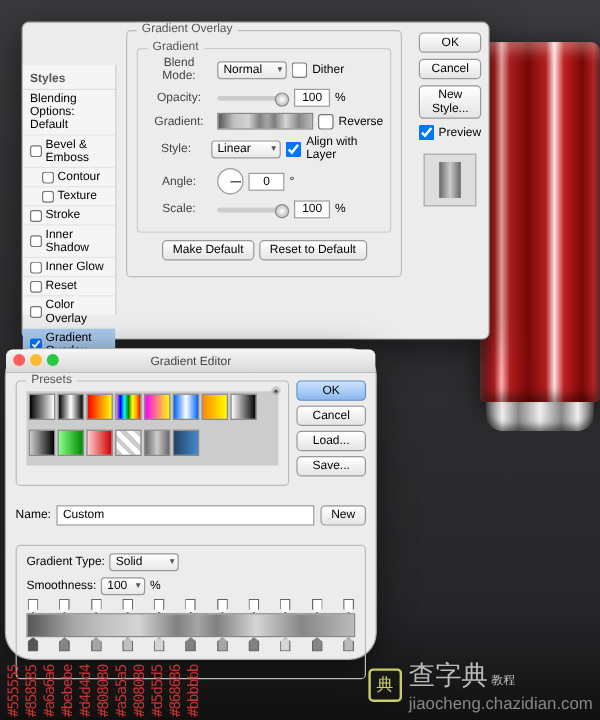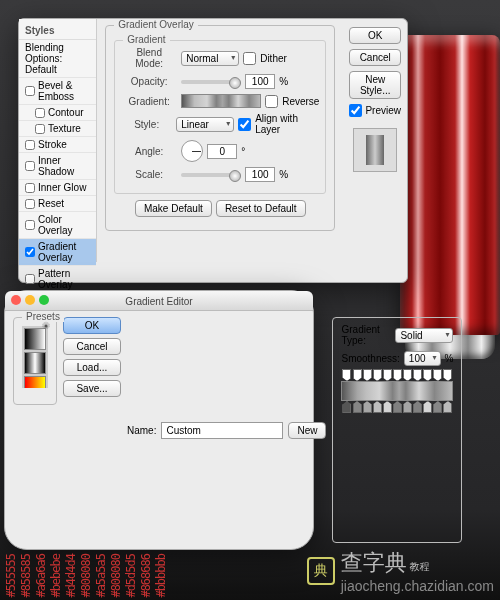--- a/index.html
+++ b/index.html
@@ -11,21 +11,21 @@
 .can-bottom { width: 90%; height: 24px; margin: 0 auto; background: linear-gradient(90deg,#555,#eee 15%,#888 30%,#eee 50%,#888 70%,#eee 85%,#555); border-radius: 0 0 14px 14px; box-shadow: inset 0 -4px 6px rgba(0,0,0,.5); }
 
 .dialog { position: absolute; background: #ececec; border: 1px solid #aaa; border-radius: 6px; box-shadow: 0 8px 30px rgba(0,0,0,.5); }
 .titlebar { height: 20px; background: linear-gradient(#f7f7f7,#d8d8d8); border-bottom: 1px solid #bbb; border-radius: 6px 6px 0 0; text-align: center; line-height: 20px; font-size: 11px; color: #444; position: relative; }
 .traffic { position: absolute; left: 6px; top: 4px; display: flex; gap: 4px; }
 .traffic span { width: 10px; height: 10px; border-radius: 50%; display: inline-block; }
 .tl-r { background: #ff5f57; } .tl-y { background: #febc2e; } .tl-g { background: #28c840; }
 
 .layer-style { left: 18px; top: 18px; width: 390px; height: 265px; }
 .ls-body { display: flex; height: calc(100% - 20px); }
-.ls-left { width: 108px; border-right: 1px solid #ccc; padding: 3px 0; background: #f5f5f5; }
+.ls-left { width: 108px; border-right: 1px solid #ccc; padding: 3px 0; background: #f5f5f5; margin-top: 35px; }
 .ls-left .hdr { padding: 3px 6px; font-weight: bold; color: #555; border-bottom: 1px solid #ddd; }
 .ls-left .row { padding: 2px 4px 2px 6px; border-bottom: 1px solid #e4e4e4; display: flex; align-items: center; gap: 3px; cursor: default; }
 .ls-left .row.sel { background: #a8c8ec; }
 .ls-left .row.sub { padding-left: 16px; }
 .ls-left input[type=checkbox] { width: 10px; height: 10px; }
 
 .ls-mid { flex: 1; padding: 6px 8px; }
 .fieldset { border: 1px solid #bbb; border-radius: 4px; padding: 6px 8px 8px; position: relative; }
 .fieldset .legend { position: absolute; top: -7px; left: 8px; background: #ececec; padding: 0 4px; color: #555; }
 .fieldset2 { margin-top: 8px; border: 1px solid #ccc; border-radius: 3px; padding: 6px 6px; position: relative; }
@@ -43,21 +43,21 @@
 .btn { background: linear-gradient(#fff,#e4e4e4); border: 1px solid #999; border-radius: 4px; padding: 2px 8px; cursor: default; text-align: center; }
 .btn.def { background: linear-gradient(#cde4ff,#8ab8f0); border-color: #5a8ac8; }
 
 .ls-right { width: 72px; padding: 8px 6px; display: flex; flex-direction: column; gap: 5px; }
 .ls-right .btn { width: 100%; }
 
 .preview-thumb { margin-top: 6px; width: 44px; height: 44px; background: #ddd; border: 1px solid #aaa; align-self: center; display: flex; align-items: center; justify-content: center; }
 .preview-thumb div { width: 18px; height: 30px; background: linear-gradient(90deg,#666,#ccc,#666); }
 
 .grad-editor { left: 4px; top: 290px; width: 310px; height: 260px; border-radius: 23px; }
-.ge-body { padding: 6px 8px; display: flex; flex-direction: row; gap: 6px; height: calc(100% - 20px); }
+.ge-body { padding: 6px 8px; display: flex; flex-direction: column; gap: 16px; height: calc(100% - 20px); }
 .ge-top { display: flex; gap: 6px; }
 .ge-top .fieldset { flex: 1; height: 88px; }
 .presets-grid { display: flex; flex-wrap: wrap; gap: 2px; margin-top: 2px; height: 62px; overflow: hidden; background: #ccc; padding: 2px; }
 .preset { width: 22px; height: 22px; border: 1px solid #888; }
 .ge-btns { width: 58px; display: flex; flex-direction: column; gap: 4px; }
 .ge-btns .btn { width: 100%; }
 
 .name-row { display: flex; align-items: center; gap: 5px; }
 .name-row input { flex: 1; border: 1px solid #999; background: #fff; padding: 2px 4px; }
 

